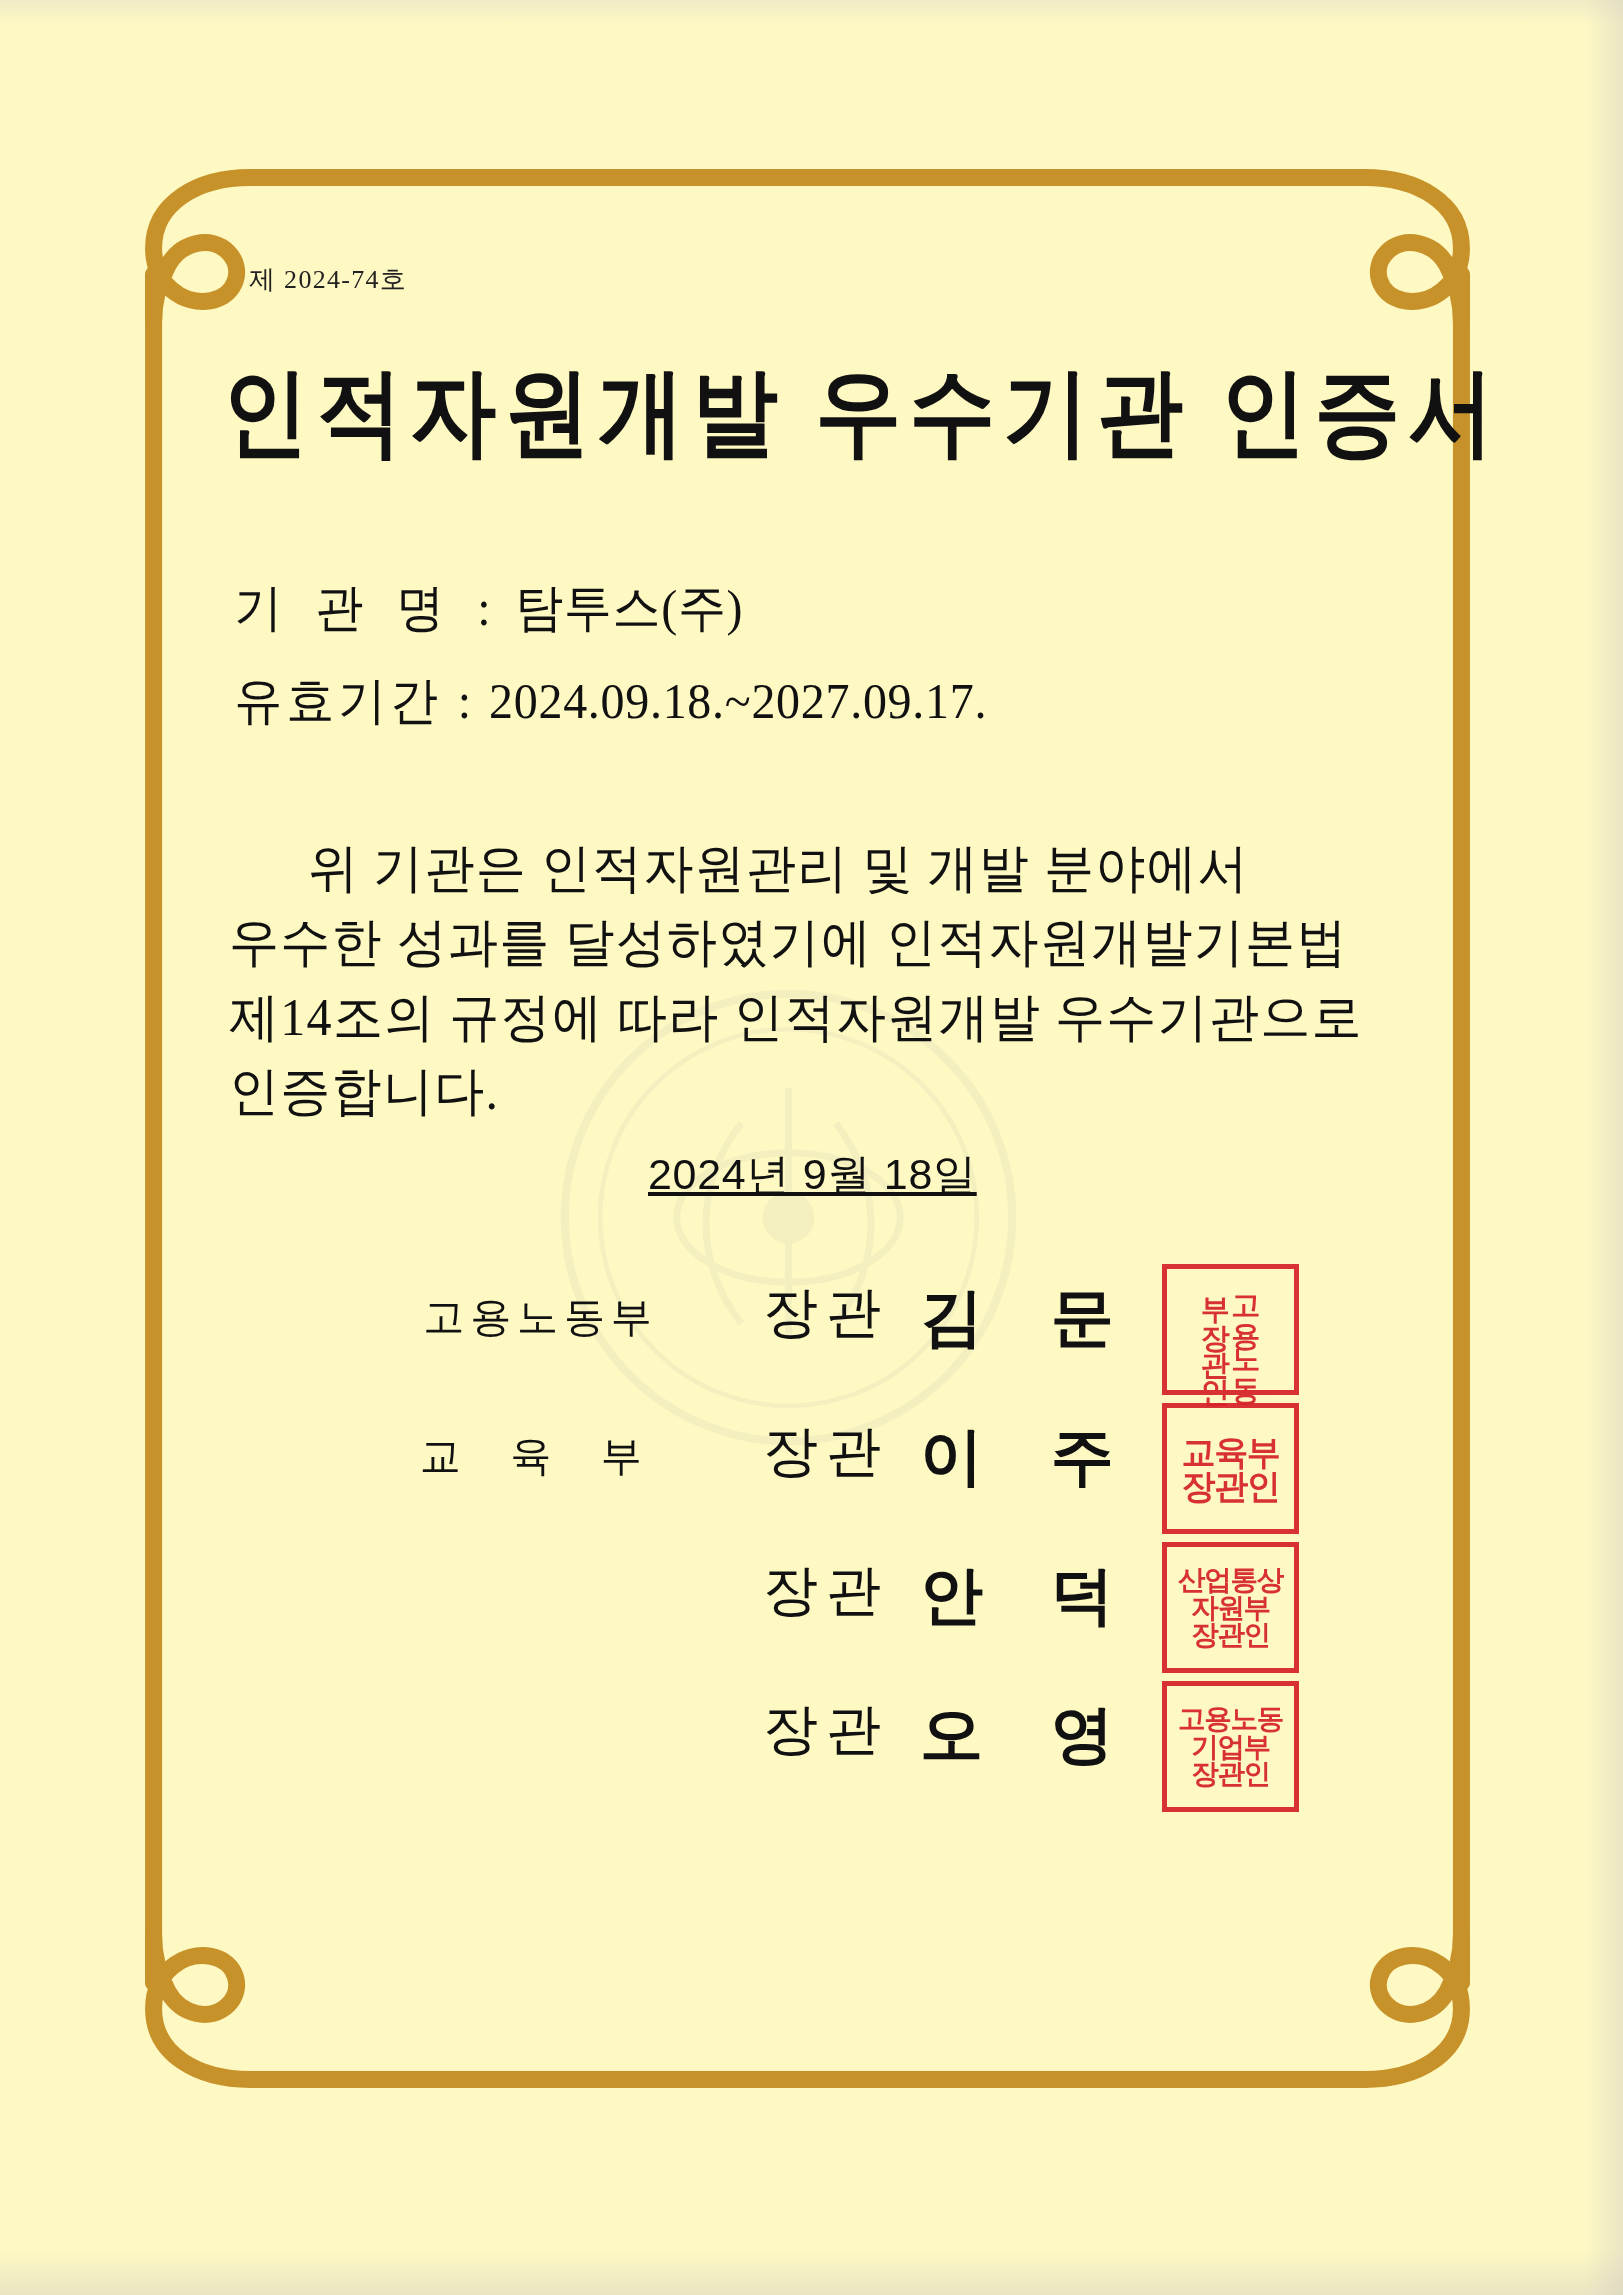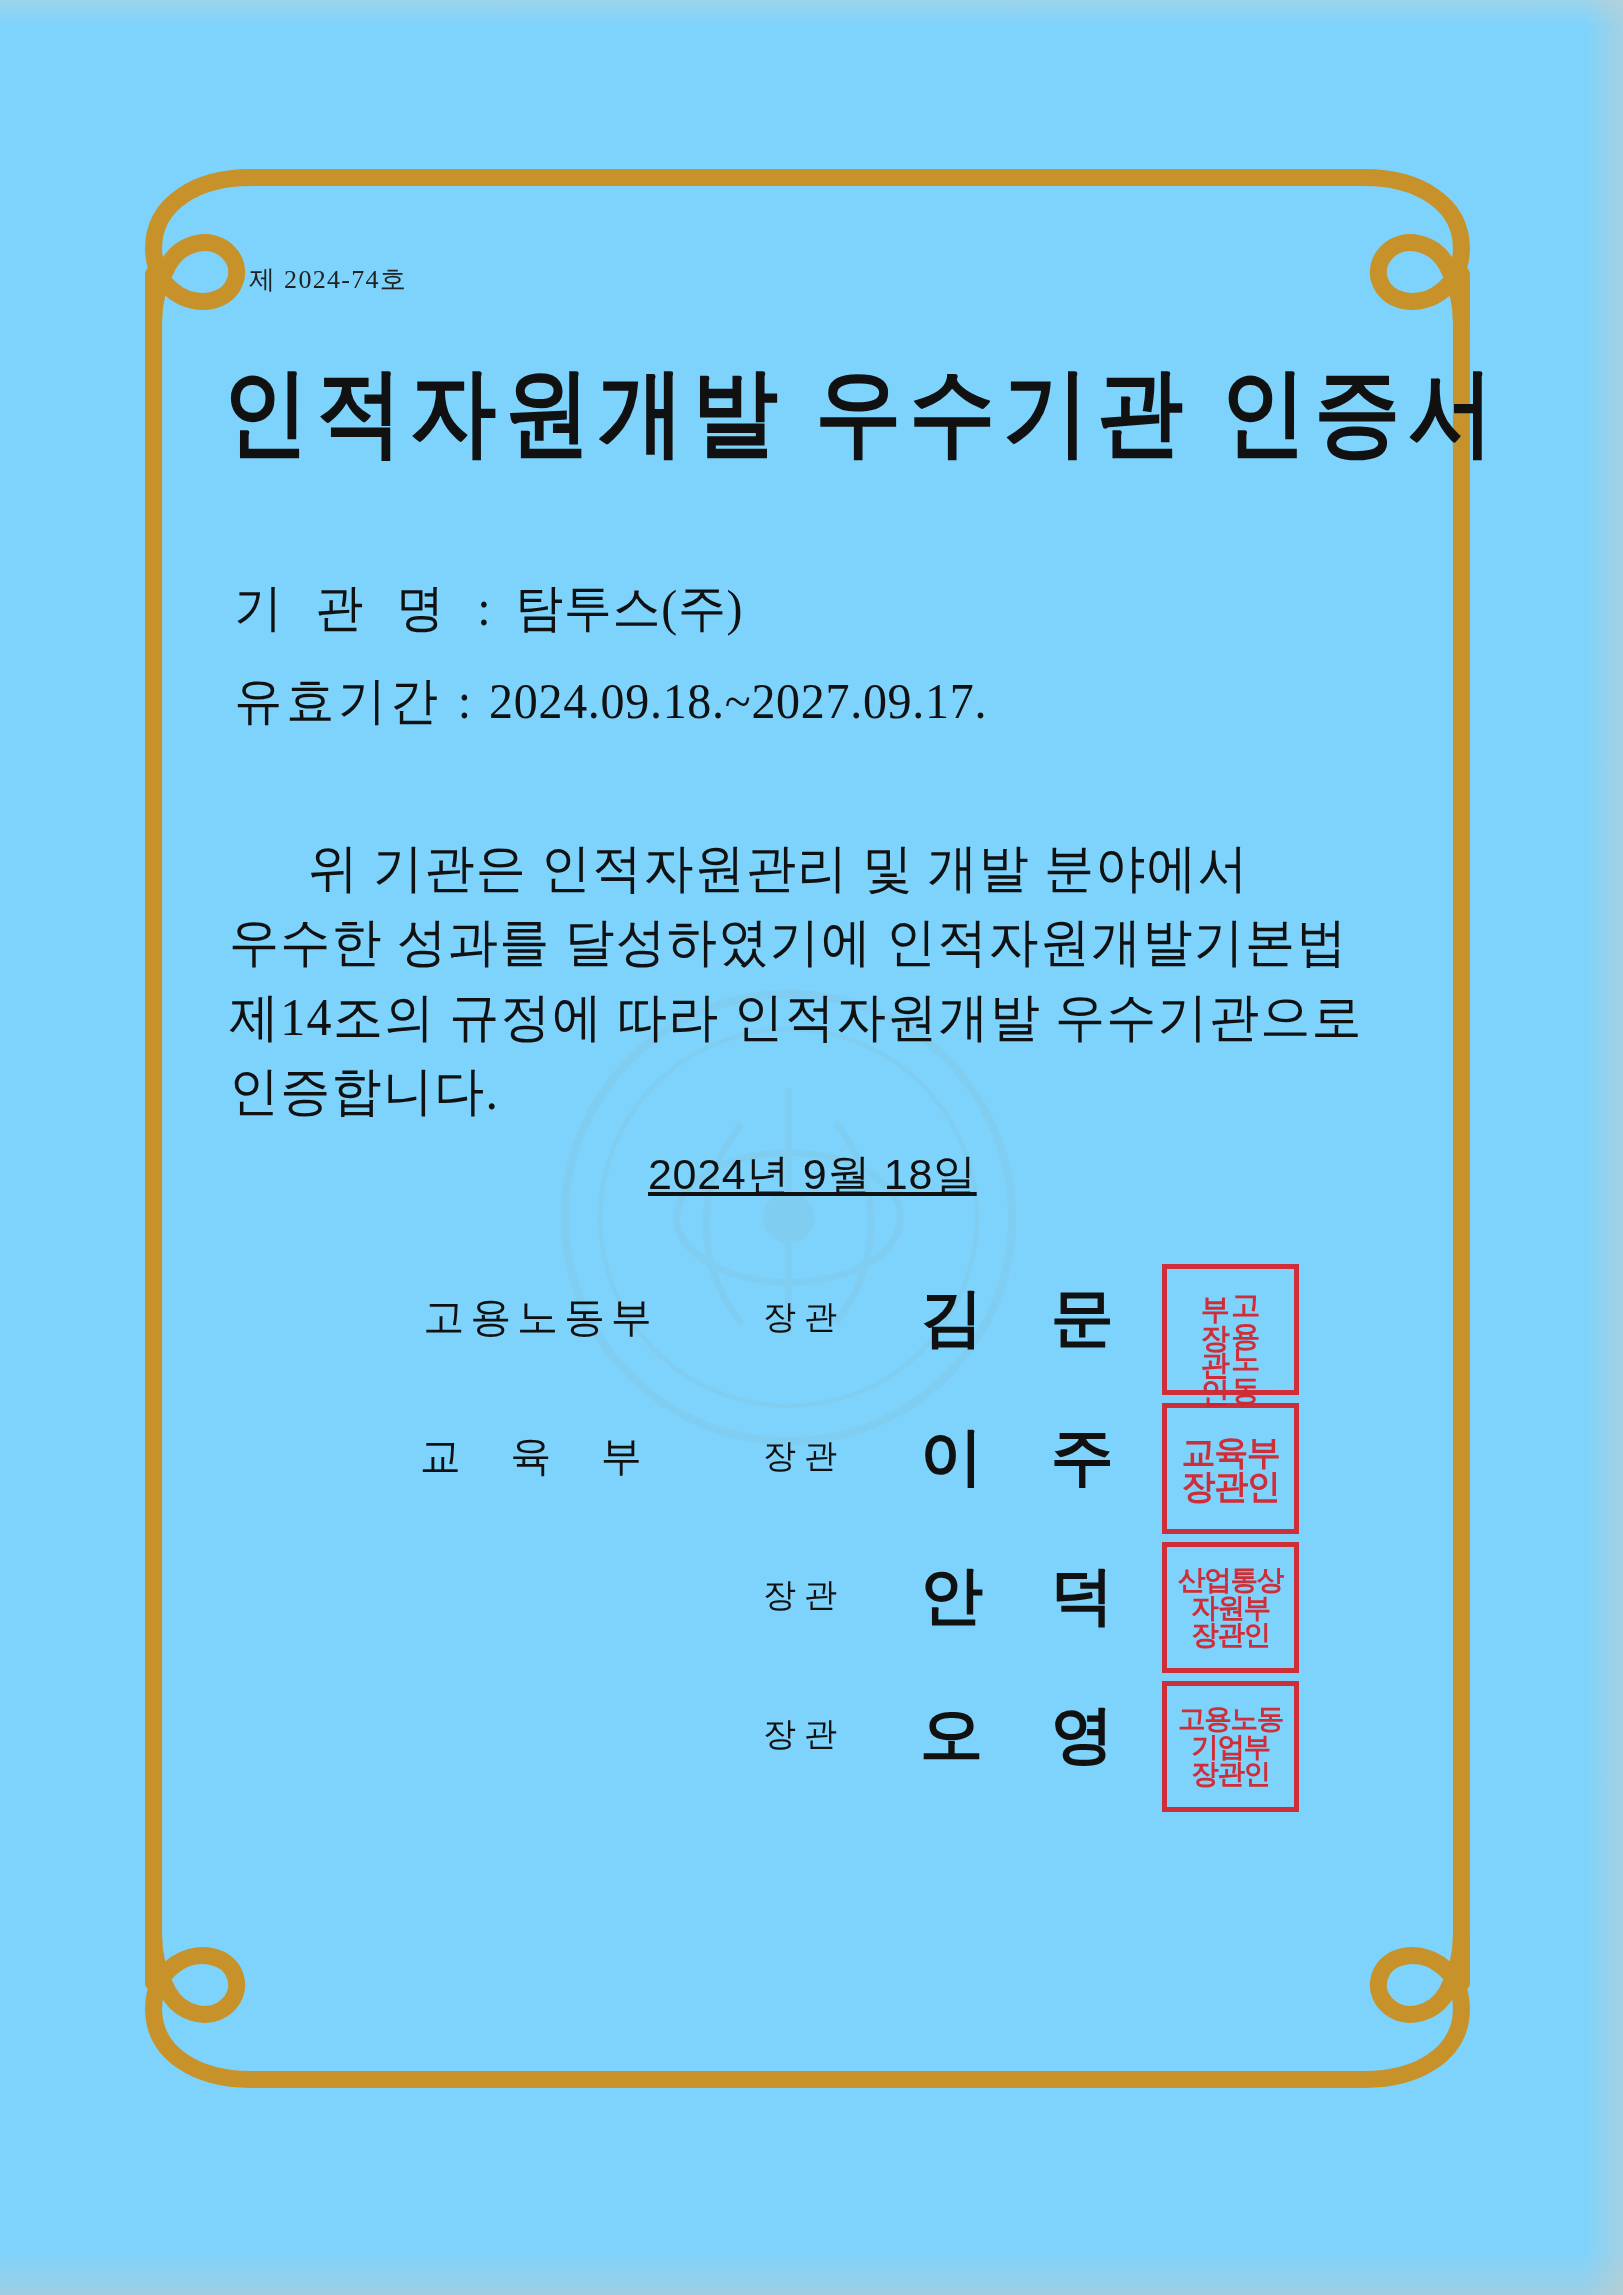--- a/index.html
+++ b/index.html
@@ -13,21 +13,21 @@
     position: relative;
     font-family: "Liberation Serif", serif;
     color: #1a1a1a;
     overflow: hidden;
   }
 
   
   .page {
     position: absolute;
     inset: 0;
-    background: #7dd3fc;
+    background: #fef9c3;
   }
   .scan-shadow-right {
     position: absolute;
     top: 0;
     right: 0;
     width: 39px;
     height: 100%;
     background: linear-gradient(to right, rgba(255,255,255,0) 0%, rgba(210,205,196,0.45) 100%);
     pointer-events: none;
   }
@@ -169,22 +169,22 @@
     color: #111;
     white-space: nowrap;
     text-align: center;
   }
   .sig-ministry.spread-4 { letter-spacing: 19.6px; }
   .sig-ministry.spread-2 { letter-spacing: 5.9px; }
   .sig-ministry.spread-1 { letter-spacing: 1.3px; }
   .sig-title {
     position: absolute;
     left: 432px;
-    top: 19px;
-    font-size: 33px;
+    top: 0;
+    font-size: 55px;
     letter-spacing: 7.9px;
     color: #111;
     white-space: nowrap;
   }
   .sig-name {
     position: absolute;
     left: 589px;
     top: -1.3px;
     font-size: 63px;
     letter-spacing: 26px;

